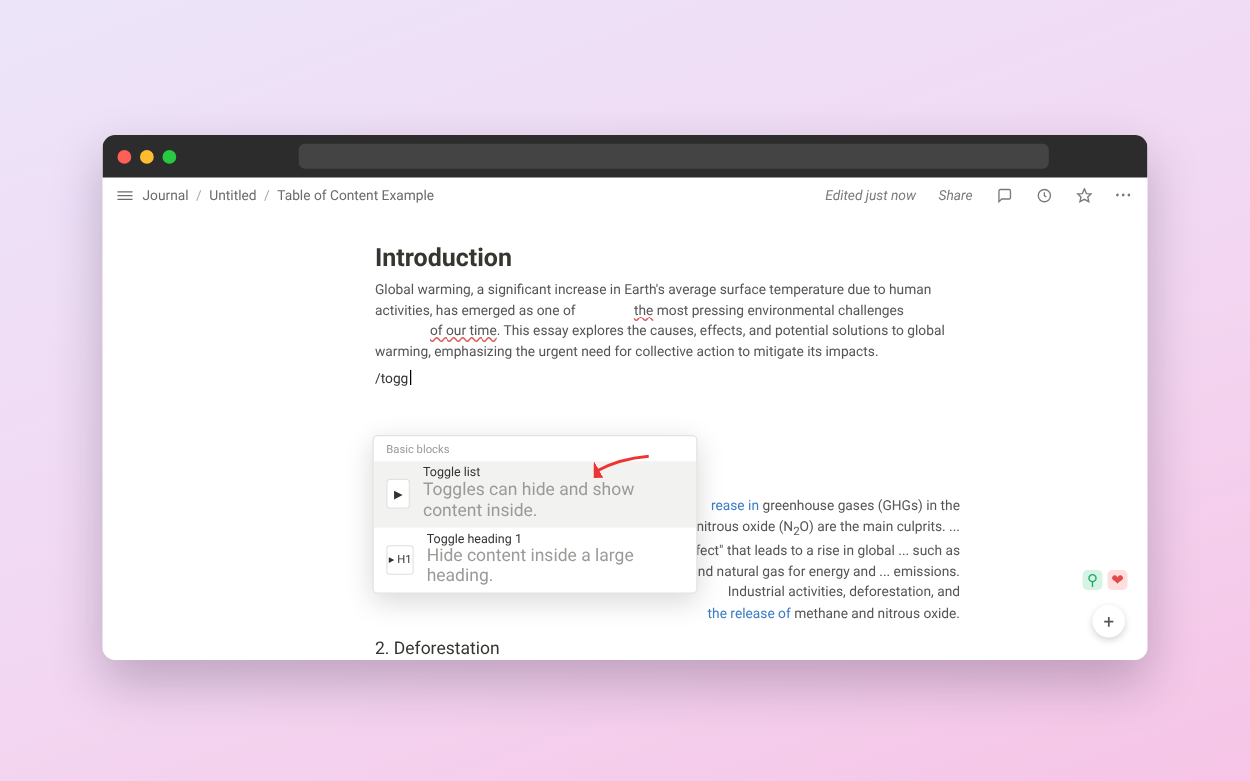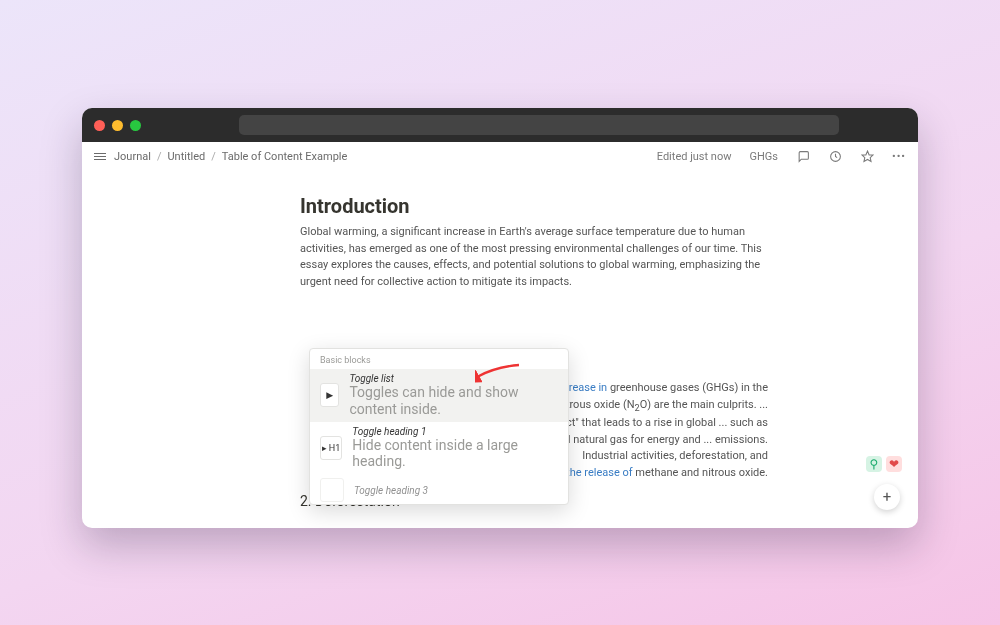--- a/index.html
+++ b/index.html
@@ -50,21 +50,21 @@
   .headerbar {
     height: 28px;
     display: flex;
     align-items: center;
     justify-content: space-between;
     padding: 0 12px;
     font-size: 11px;
     color: #6b6b6b;
   }
   .hb-left { display: flex; align-items: center; gap: 8px; }
-  .hb-right { display: flex; align-items: flex-end; gap: 18px; color: #7a7a7a; }
+  .hb-right { display: flex; align-items: flex-end; gap: 18px; color: #7a7a7a; font-style: italic; }
   .ham { width: 12px; display: flex; flex-direction: column; gap: 2px; }
   .ham span { height: 1px; background: #6b6b6b; }
   .crumbs { display: flex; gap: 6px; }
   .crumbs span.sep { color: #aaa; }
   .icon-s { width: 14px; height: 14px; display: inline-flex; align-items: center; justify-content: center; color: #7a7a7a; }
   .dots3 { letter-spacing: 1px; }
 
   .page-body {
     flex: 1;
     overflow: hidden;
@@ -80,32 +80,32 @@
     font-size: 14px;
     font-weight: 400;
     margin: 12px 0 4px 0;
   }
   p.doc-p {
     font-size: 11px;
     line-height: 1.5;
     color: #555;
     margin: 2px 0;
   }
-  .sqg { text-decoration-style: wavy; text-decoration-color: #e05b5b; }
+  .sqg { text-decoration: underline; text-decoration-style: wavy; text-decoration-color: #e05b5b; margin-left: 44px; }
   .lnk { color: #3a7dc4; }
   .cmdline {
     font-size: 11px;
     color: #333;
     margin-top: 6px;
   }
   .cursor { display: inline-block; width: 1px; height: 12px; background: #000; vertical-align: -2px; margin-left: 1px; }
 
   .slashmenu {
     position: absolute;
-    left: 227px;
+    left: 216px;
     top: 178px;
     width: 260px;
     background: #fff;
     border: 1px solid #e2e2e0;
     border-radius: 4px;
     box-shadow: 0 6px 22px rgba(0,0,0,0.15);
     font-size: 10px;
     overflow: hidden;
   }
   .sm-section-label {
@@ -125,21 +125,21 @@
     height: 24px;
     background: #fff;
     border: 1px solid #e3e3e1;
     border-radius: 3px;
     display: flex;
     align-items: center;
     justify-content: center;
     font-size: 9px;
     color: #333;
   }
-  .sm-item .ttl { font-size: 10px; color: #333; font-style: italic; }
+  .sm-item .ttl { font-size: 10px; color: #333; }
   .sm-item .sub { font-size: 14px; color: #9a9a97; line-height: 1.2; }
 
   .arrow {
     position: absolute;
     left: 393px;
     top: 193px;
     width: 45px;
     height: 20px;
     pointer-events: none;
   }
@@ -189,21 +189,21 @@
       <div class="crumbs">
         <span>Journal</span>
         <span class="sep">/</span>
         <span>Untitled</span>
         <span class="sep">/</span>
         <span>Table of Content Example</span>
       </div>
     </div>
     <div class="hb-right">
       <span>Edited just now</span>
-      <span>GHGs</span>
+      <span>Share</span>
       <span class="icon-s">
         <svg viewBox="0 0 24 24" width="13" height="13" fill="none" stroke="currentColor" stroke-width="2">
             <path d="M21 15a2 2 0 0 1-2 2H8l-4 4V5a2 2 0 0 1 2-2h13a2 2 0 0 1 2 2z"></path>
           </svg>
       </span>
       <span class="icon-s">
         <svg viewBox="0 0 24 24" width="13" height="13" fill="none" stroke="currentColor" stroke-width="2">
             <circle cx="12" cy="12" r="9"></circle>
             <path d="M12 7v5l3 2"></path>
           </svg>
@@ -216,20 +216,23 @@
       <span class="icon-s dots3">•••</span>
     </div>
   </div>
 
   <div class="page-body">
 
     <h1 class="doc-h1">Introduction</h1>
     <p class="doc-p">
       <span>Global warming, a significant increase in Earth's average surface temperature due to human activities, has emerged as one of </span><span class="sqg">the</span><span> most pressing environmental challenges </span><span class="sqg">of our time</span><span>. This essay explores the causes, effects, and potential solutions to global warming, emphasizing the urgent need for collective action to mitigate its impacts.</span>
     </p>
+    <div class="cmdline">
+      <span>/togg</span><span class="cursor"></span>
+    </div>
 
     <div style="height:86px"></div>
 
     <p class="doc-p" style="text-align:right;padding-left:170px">
       <span class="lnk">rease in</span><span> greenhouse gases (GHGs) in the </span><br>
       <span>a ... H</span><sub>4</sub><span>), and nitrous oxide (N</span><sub>2</sub><span>O) are the main culprits. ...</span><br>
       <span>"greenhouse effect" that leads to a rise in global ... such as coal, oil, and natural gas for energy and ... emissions. Industrial activities, deforestation, and </span><br>
       <span class="lnk">the release of</span><span> methane and nitrous oxide.</span>
     </p>
 
@@ -244,26 +247,20 @@
           <div class="sub">Toggles can hide and show content inside.</div>
         </div>
       </div>
       <div class="sm-item">
         <div class="sm-icon">▸ H1</div>
         <div>
           <div class="ttl">Toggle heading 1</div>
           <div class="sub">Hide content inside a large heading.</div>
         </div>
       </div>
-      <div class="sm-item" style="opacity:.55;padding-bottom:2px">
-        <div class="sm-icon"></div>
-        <div>
-          <div class="ttl">Toggle heading 3</div>
-        </div>
-      </div>
     </div>
 
     <svg class="arrow" viewBox="0 0 45 20">
       <defs>
         <marker id="ah" markerWidth="6" markerHeight="6" refX="1" refY="3" orient="auto">
           <path d="M0,0 L6,3 L0,6 z" fill="#e33"></path>
         </marker>
       </defs>
       <path d="M44,2 Q20,4 2,14" stroke="#e33" stroke-width="2.4" fill="none" marker-end="url(#ah)"></path>
     </svg>

